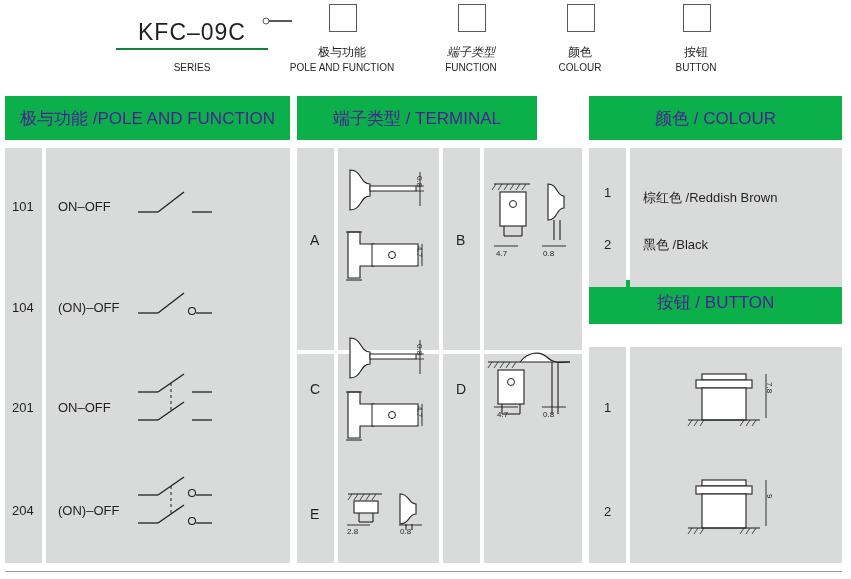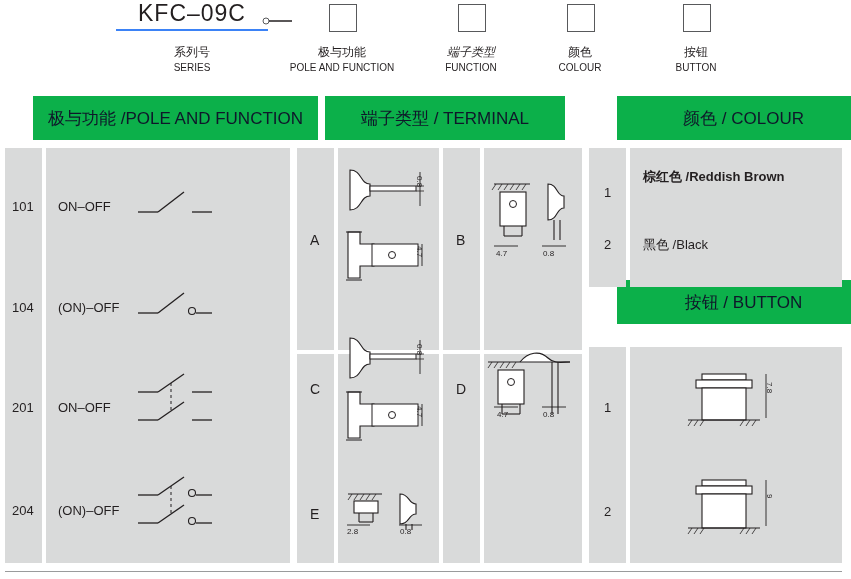--- a/index.html
+++ b/index.html
@@ -9,24 +9,24 @@
     font-family:"Liberation Sans", sans-serif;
     color:#231f20;
     position:relative;
     overflow:hidden;
   }
   
   .code-bar{
     position:absolute;left:0;top:0;width:851px;height:84px;
   }
   .code-title{
-    position:absolute;left:116px;top:0;width:152px;
+    position:absolute;left:116px;top:19px;width:152px;
     text-align:center;
     font-size:23px;letter-spacing:1px;
-    border-bottom:2px solid #3b82f6;
+    border-bottom:2px solid #15803d;
     padding-bottom:2px;
   }
   .code-dash{
     position:absolute;left:262px;top:16px;width:30px;height:10px;
   }
   .code-box{
     position:absolute;width:26px;height:26px;border:1px solid #58595b;background:#fff;top:4px;
   }
   .cb1{left:329px;}
   .cb2{left:458px;}
@@ -44,22 +44,22 @@
   .lbl-pole-en{left:262px;width:160px;}
   .lbl-term-cn{left:421px;width:100px;font-style:italic;}
   .lbl-term-en{left:421px;width:100px;}
   .lbl-col-cn{left:530px;width:100px;}
   .lbl-col-en{left:530px;width:100px;}
   .lbl-btn-cn{left:646px;width:100px;}
   .lbl-btn-en{left:646px;width:100px;}
 
   
   .hdr{
-    position:absolute;background:#0cb04a;color:#0f172a;
-    font-size:17px;display:flex;align-items:center;justify-content:center;margin-left:28px;
+    position:absolute;background:#0cb04a;color:#4c1d95;
+    font-size:17px;display:flex;align-items:center;justify-content:center;
   }
   .hdr-pole{left:5px;top:96px;width:285px;height:44px;}
   .hdr-term{left:297px;top:96px;width:240px;height:44px;}
   .hdr-col{left:589px;top:96px;width:253px;height:44px;}
   .hdr-btn{left:589px;top:280px;width:253px;height:44px;}
 
   
   .panel{position:absolute;background:#d9dada;}
   .p-pole-num{left:5px;top:148px;width:37px;height:415px;}
   .p-pole-body{left:46px;top:148px;width:244px;height:415px;}
@@ -107,21 +107,20 @@
   <svg class="code-dash" viewBox="0 0 30 10">
     <circle cx="4" cy="5" r="3" fill="none" stroke="#58595b" stroke-width="1"></circle>
     <line x1="7" y1="5" x2="30" y2="5" stroke="#231f20" stroke-width="1.5"></line>
   </svg>
 
   <div class="code-box cb1"></div>
   <div class="code-box cb2"></div>
   <div class="code-box cb3"></div>
   <div class="code-box cb4"></div>
 
-  <div class="code-cn lbl-series-cn">系列号</div>
   <div class="code-en lbl-series-en">SERIES</div>
 
   <div class="code-cn lbl-pole-cn">极与功能</div>
   <div class="code-en lbl-pole-en">POLE AND FUNCTION</div>
 
   <div class="code-cn lbl-term-cn">端子类型</div>
   <div class="code-en lbl-term-en">FUNCTION</div>
 
   <div class="code-cn lbl-col-cn">颜色</div>
   <div class="code-en lbl-col-en">COLOUR</div>
@@ -299,21 +298,21 @@
 <div class="dim" style="left:347px;top:527px;">2.8</div>
 <div class="dim" style="left:400px;top:527px;">0.8</div>
 <svg class="diag" style="left:344px;top:523px;" width="92" height="10">
   <line x1="3" y1="2" x2="26" y2="2" stroke="#231f20" stroke-width="0.9"></line>
   <line x1="55" y1="2" x2="78" y2="2" stroke="#231f20" stroke-width="0.9"></line>
 </svg>
 
 <div class="panel p-col-num"></div>
 <div class="panel p-col-body"></div>
 <div class="cellnum" style="left:604px;top:185px;">1</div>
-<div class="celltxt" style="left:643px;top:168px;font-weight:bold;">棕红色 /Reddish Brown</div>
+<div class="celltxt" style="left:643px;top:189px;">棕红色 /Reddish Brown</div>
 <div class="cellnum" style="left:604px;top:237px;">2</div>
 <div class="celltxt" style="left:643px;top:236px;">黑色 /Black</div>
 
 <div class="panel p-btn-num"></div>
 <div class="panel p-btn-body"></div>
 <div class="cellnum" style="left:604px;top:400px;">1</div>
 <div class="cellnum" style="left:604px;top:504px;">2</div>
 
 <svg class="diag" style="left:682px;top:368px;" width="110" height="68">
   <rect x="20" y="6" width="44" height="6" fill="#ffffff" stroke="#231f20" stroke-width="1.1"></rect>

